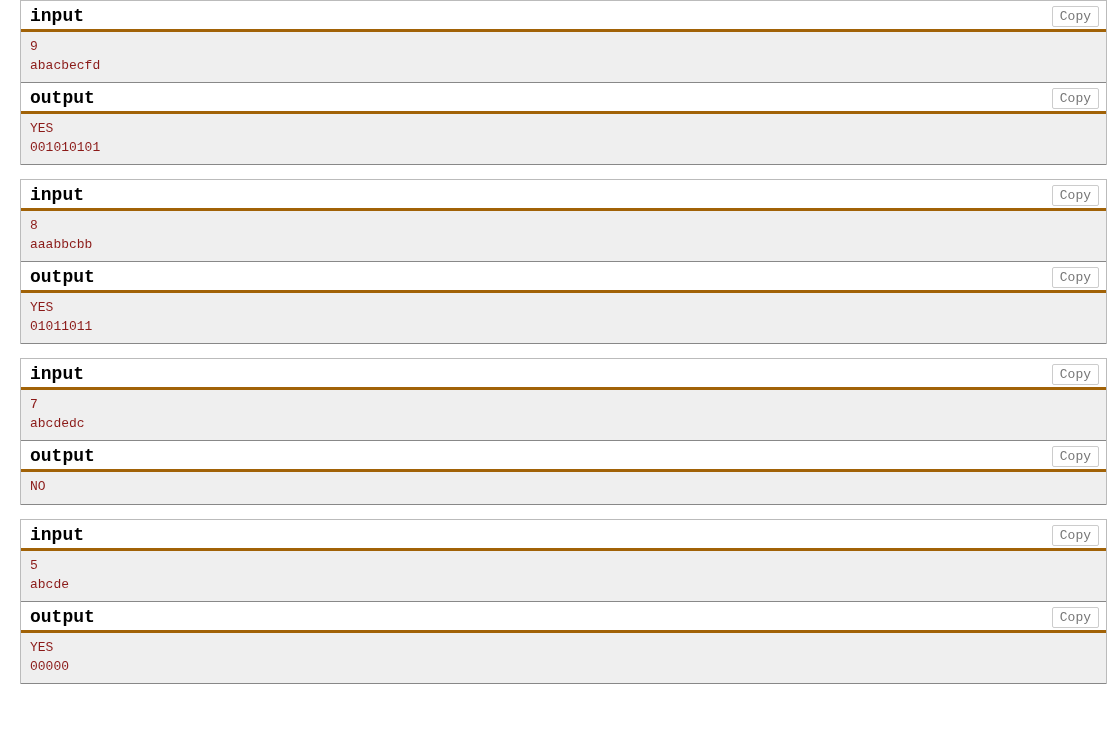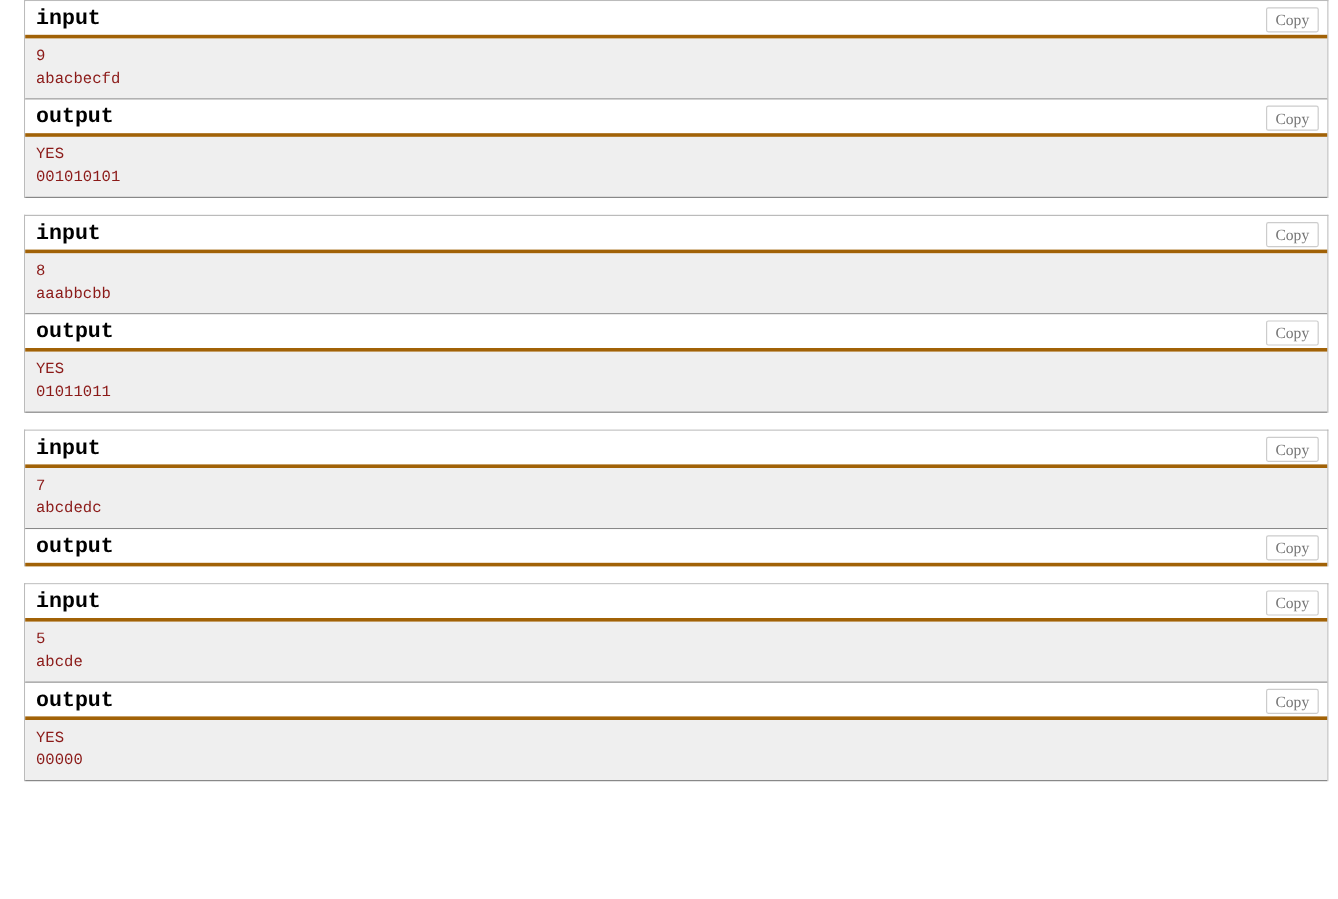--- a/index.html
+++ b/index.html
@@ -71,21 +71,21 @@
     right: 7px;
     top: 5px;
     height: 21px;
     min-width: 44px;
     padding: 0 7px;
     box-sizing: border-box;
     border: 1px solid #cccccc;
     border-radius: 2px;
     background: #ffffff;
     color: #767676;
-    font-family: Liberation Serif, serif;
+    font-family: Liberation Mono, monospace;
     font-size: 13px;
     line-height: 19px;
     text-align: center;
     cursor: pointer;
     white-space: nowrap;
   }
 
   
   .io-data {
     background: #efefef;
@@ -151,20 +151,21 @@
       <div class="io-title">
         <span class="label">input</span>
         <button class="copy-btn">Copy</button>
       </div>
       <pre class="io-data">7
 abcdedc</pre>
       <div class="io-title under-data">
         <span class="label">output</span>
         <button class="copy-btn">Copy</button>
       </div>
+      <pre class="io-data short">NO</pre>
     </div>
 
     <div class="sample-test">
       <div class="io-title">
         <span class="label">input</span>
         <button class="copy-btn">Copy</button>
       </div>
       <pre class="io-data">5
 abcde</pre>
       <div class="io-title under-data">

